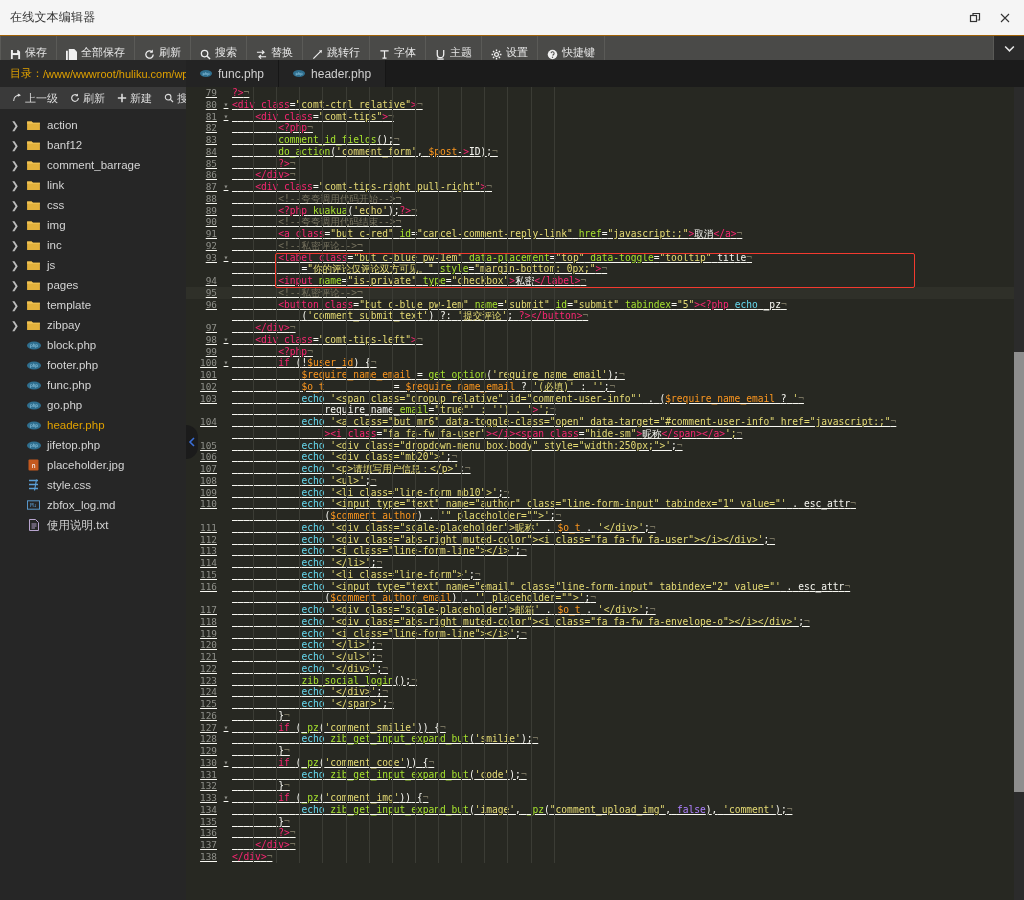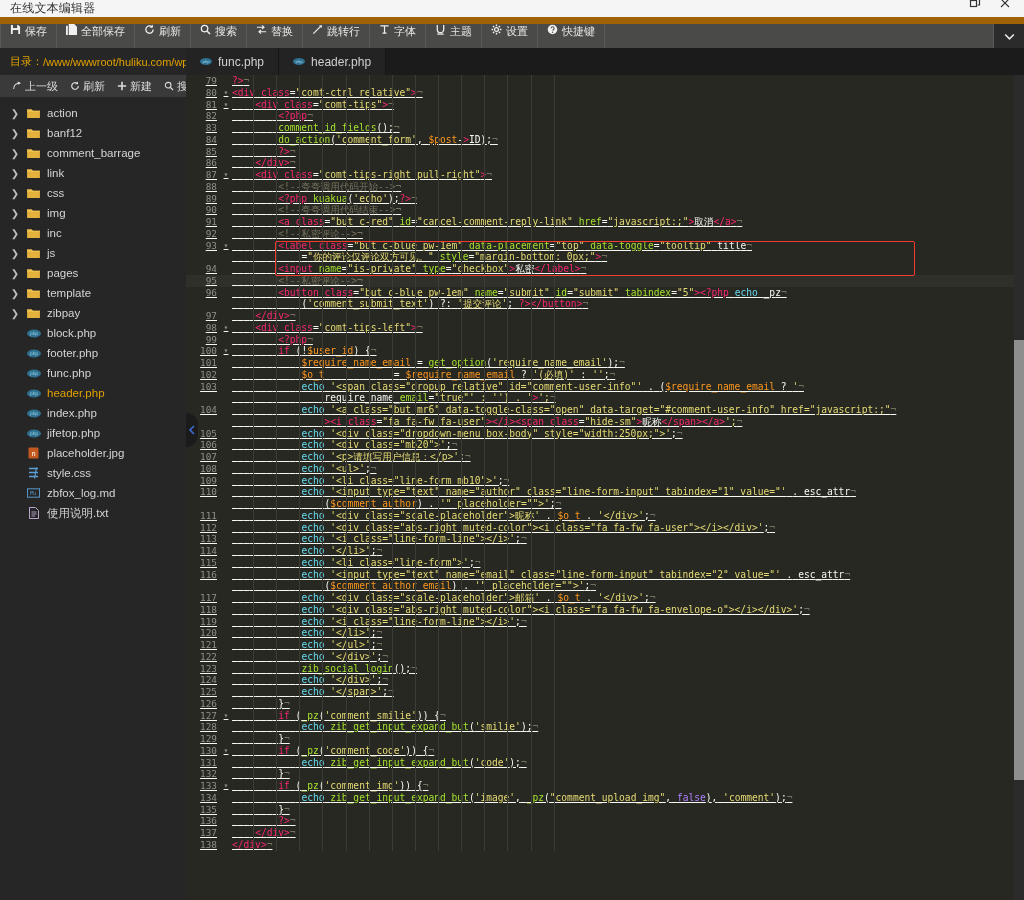--- a/index.html
+++ b/index.html
@@ -5,39 +5,39 @@
   * { box-sizing: border-box; margin: 0; padding: 0; }
   html, body {
     width: 1024px; height: 900px;
     font-family: "Liberation Sans", "DejaVu Sans", sans-serif;
     background: #1e1e1e; overflow: hidden;
   }
   #app { position: relative; width: 1024px; height: 900px; display: flex; flex-direction: column; }
 
   
   .titlebar {
-    height: 24px; background: #f5f5f5; border-bottom: 7px solid #a16207;
-    display: flex; align-items: flex-end; flex: none;
+    height: 36px; background: #f5f5f5; border-bottom: 1px solid #a16207;
+    display: flex; align-items: center; flex: none;
   }
   .titlebar-title { font-size: 12px; color: #333; padding-left: 10px; letter-spacing: .2px; }
   .titlebar-spacer { flex: 1; }
   .win-btn {
     width: 30px; height: 28px; display: flex; align-items: center; justify-content: center;
     color: #333; font-size: 13px; line-height: 1;
   }
   .win-btn.close { margin-right: 4px; }
   .win-btn svg { display: block; }
 
   
   .toolbar {
     height: 24px; background: #4a4a48; display: flex; align-items: stretch; flex: none;
     position: relative;
   }
   .tb-item {
-    display: flex; align-items: flex-start; gap: 4px;
+    display: flex; align-items: flex-end; gap: 4px;
     padding: 0 9px; font-size: 11px; color: #e8e8e8;
     border-right: 1px solid #5a5a57; white-space: nowrap;
   }
   .tb-item:first-child { border-left: 1px solid #5a5a57; }
   .tb-item .ic { display: inline-flex; width: 11px; height: 11px; align-items: center; justify-content: center; }
   .tb-item .ic svg { display: block; }
   .tb-fill { flex: 1; border-right: 1px solid #5a5a57; }
   .tb-more {
     width: 30px; background: #2b2b2b; display: flex; align-items: center; justify-content: center;
     color: #e8e8e8;
@@ -462,31 +462,31 @@
             <span class="nm">func.php</span>
           </div>
           <div class="node file">
             <span class="chev blank"></span>
             <span class="ic">
               <svg width="14" height="9" viewBox="0 0 16 10">
                 <ellipse cx="8" cy="5" rx="8" ry="4.6" fill="#2f6f8f"></ellipse>
                 <text x="8" y="7.1" font-size="5.2" fill="#9fd6ef" text-anchor="middle" font-family="monospace">php</text>
               </svg>
             </span>
+            <span class="nm">go.php</span>
+          </div>
+          <div class="node file">
+            <span class="chev blank"></span>
+            <span class="ic">
+              <svg width="14" height="9" viewBox="0 0 16 10">
+                <ellipse cx="8" cy="5" rx="8" ry="4.6" fill="#2f6f8f"></ellipse>
+                <text x="8" y="7.1" font-size="5.2" fill="#9fd6ef" text-anchor="middle" font-family="monospace">php</text>
+              </svg>
+            </span>
             <span class="nm active">header.php</span>
-          </div>
-          <div class="node file">
-            <span class="chev blank"></span>
-            <span class="ic">
-              <svg width="14" height="9" viewBox="0 0 16 10">
-                <ellipse cx="8" cy="5" rx="8" ry="4.6" fill="#2f6f8f"></ellipse>
-                <text x="8" y="7.1" font-size="5.2" fill="#9fd6ef" text-anchor="middle" font-family="monospace">php</text>
-              </svg>
-            </span>
-            <span class="nm">index.php</span>
           </div>
           <div class="node file">
             <span class="chev blank"></span>
             <span class="ic">
               <svg width="14" height="9" viewBox="0 0 16 10">
                 <ellipse cx="8" cy="5" rx="8" ry="4.6" fill="#2f6f8f"></ellipse>
                 <text x="8" y="7.1" font-size="5.2" fill="#9fd6ef" text-anchor="middle" font-family="monospace">php</text>
               </svg>
             </span>
             <span class="nm">jifetop.php</span>

